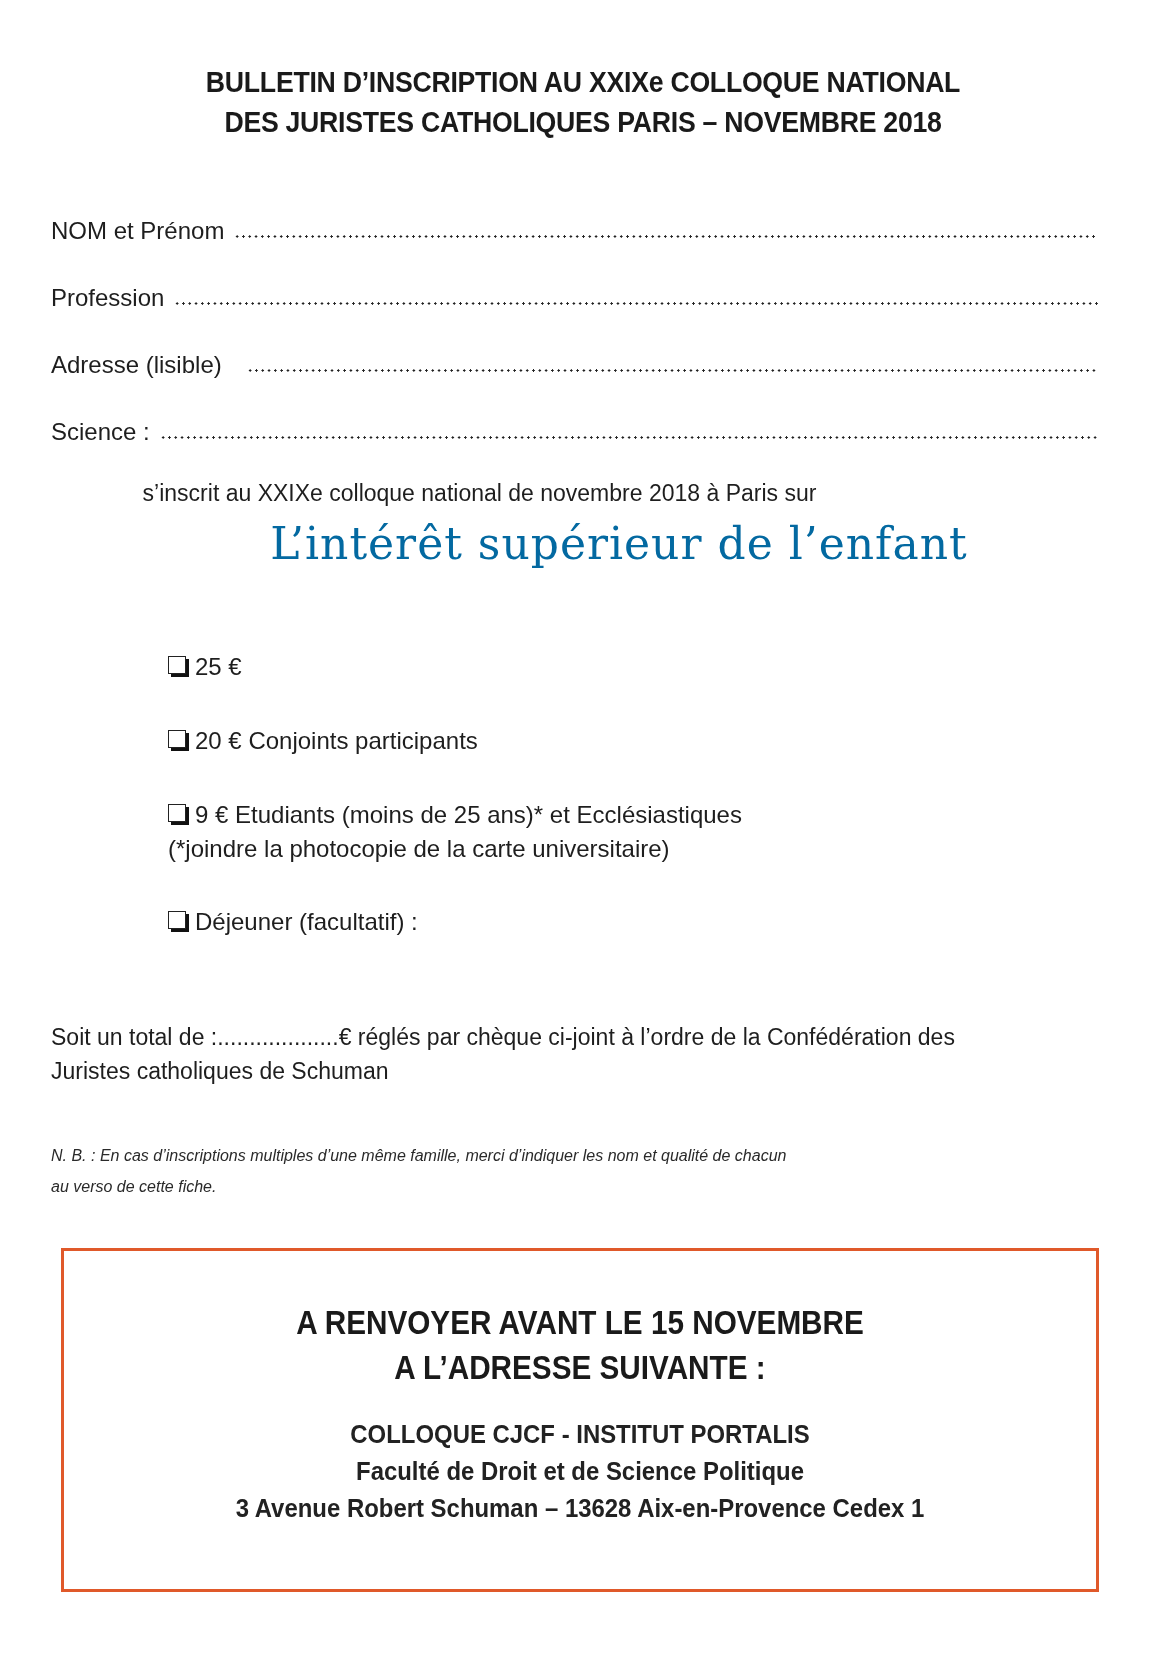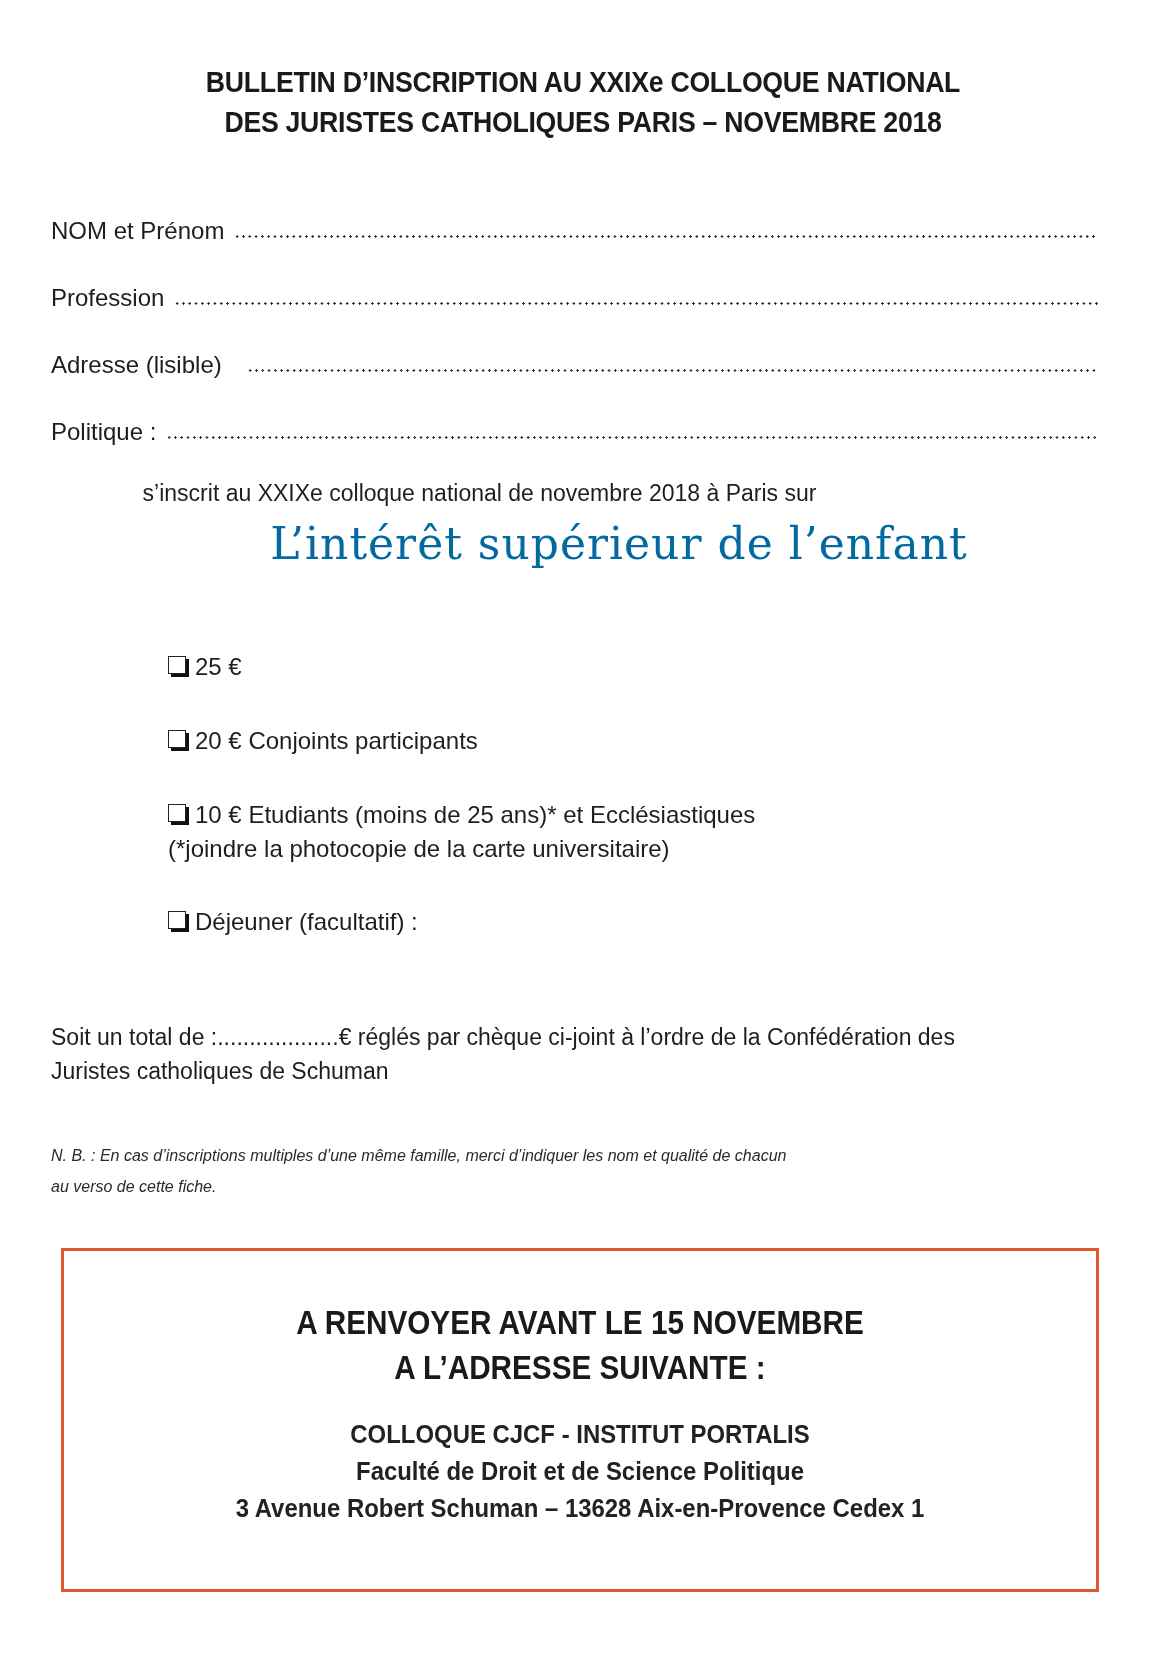--- a/index.html
+++ b/index.html
@@ -40,21 +40,21 @@
 </div>
 <div class="abs field" style="top:278px;">
   <span class="label">Profession</span>
   <span class="dots"></span>
 </div>
 <div class="abs field" style="top:345px;gap:15px;">
   <span class="label">Adresse (lisible)</span>
   <span class="dots"></span>
 </div>
 <div class="abs field" style="top:412px;">
-  <span class="label">Politique :</span>
+  <span class="label">Science :</span>
   <span class="dots"></span>
 </div>
 
 <div class="abs intro" style="top:480px;">s’inscrit au XXIXe colloque national de novembre 2018 à Paris sur</div>
 <div class="abs subject" style="top:518px;">L’intérêt supérieur de l’enfant</div>
 
 <div class="abs opt" style="top:650px;">
   <div class="line">
       <span class="cb"></span>
       <span>25 €</span>
@@ -62,21 +62,21 @@
 </div>
 <div class="abs opt" style="top:724px;">
   <div class="line">
       <span class="cb"></span>
       <span>20 € Conjoints participants</span>
     </div>
 </div>
 <div class="abs opt" style="top:798px;">
   <div class="line">
       <span class="cb"></span>
-      <span>10 € Etudiants (moins de 25 ans)* et Ecclésiastiques</span>
+      <span>9 € Etudiants (moins de 25 ans)* et Ecclésiastiques</span>
     </div>
   <div class="line">(*joindre la photocopie de la carte universitaire)</div>
 </div>
 <div class="abs opt" style="top:905px;">
   <div class="line">
       <span class="cb"></span>
       <span>Déjeuner (facultatif) :</span>
     </div>
 </div>
 

